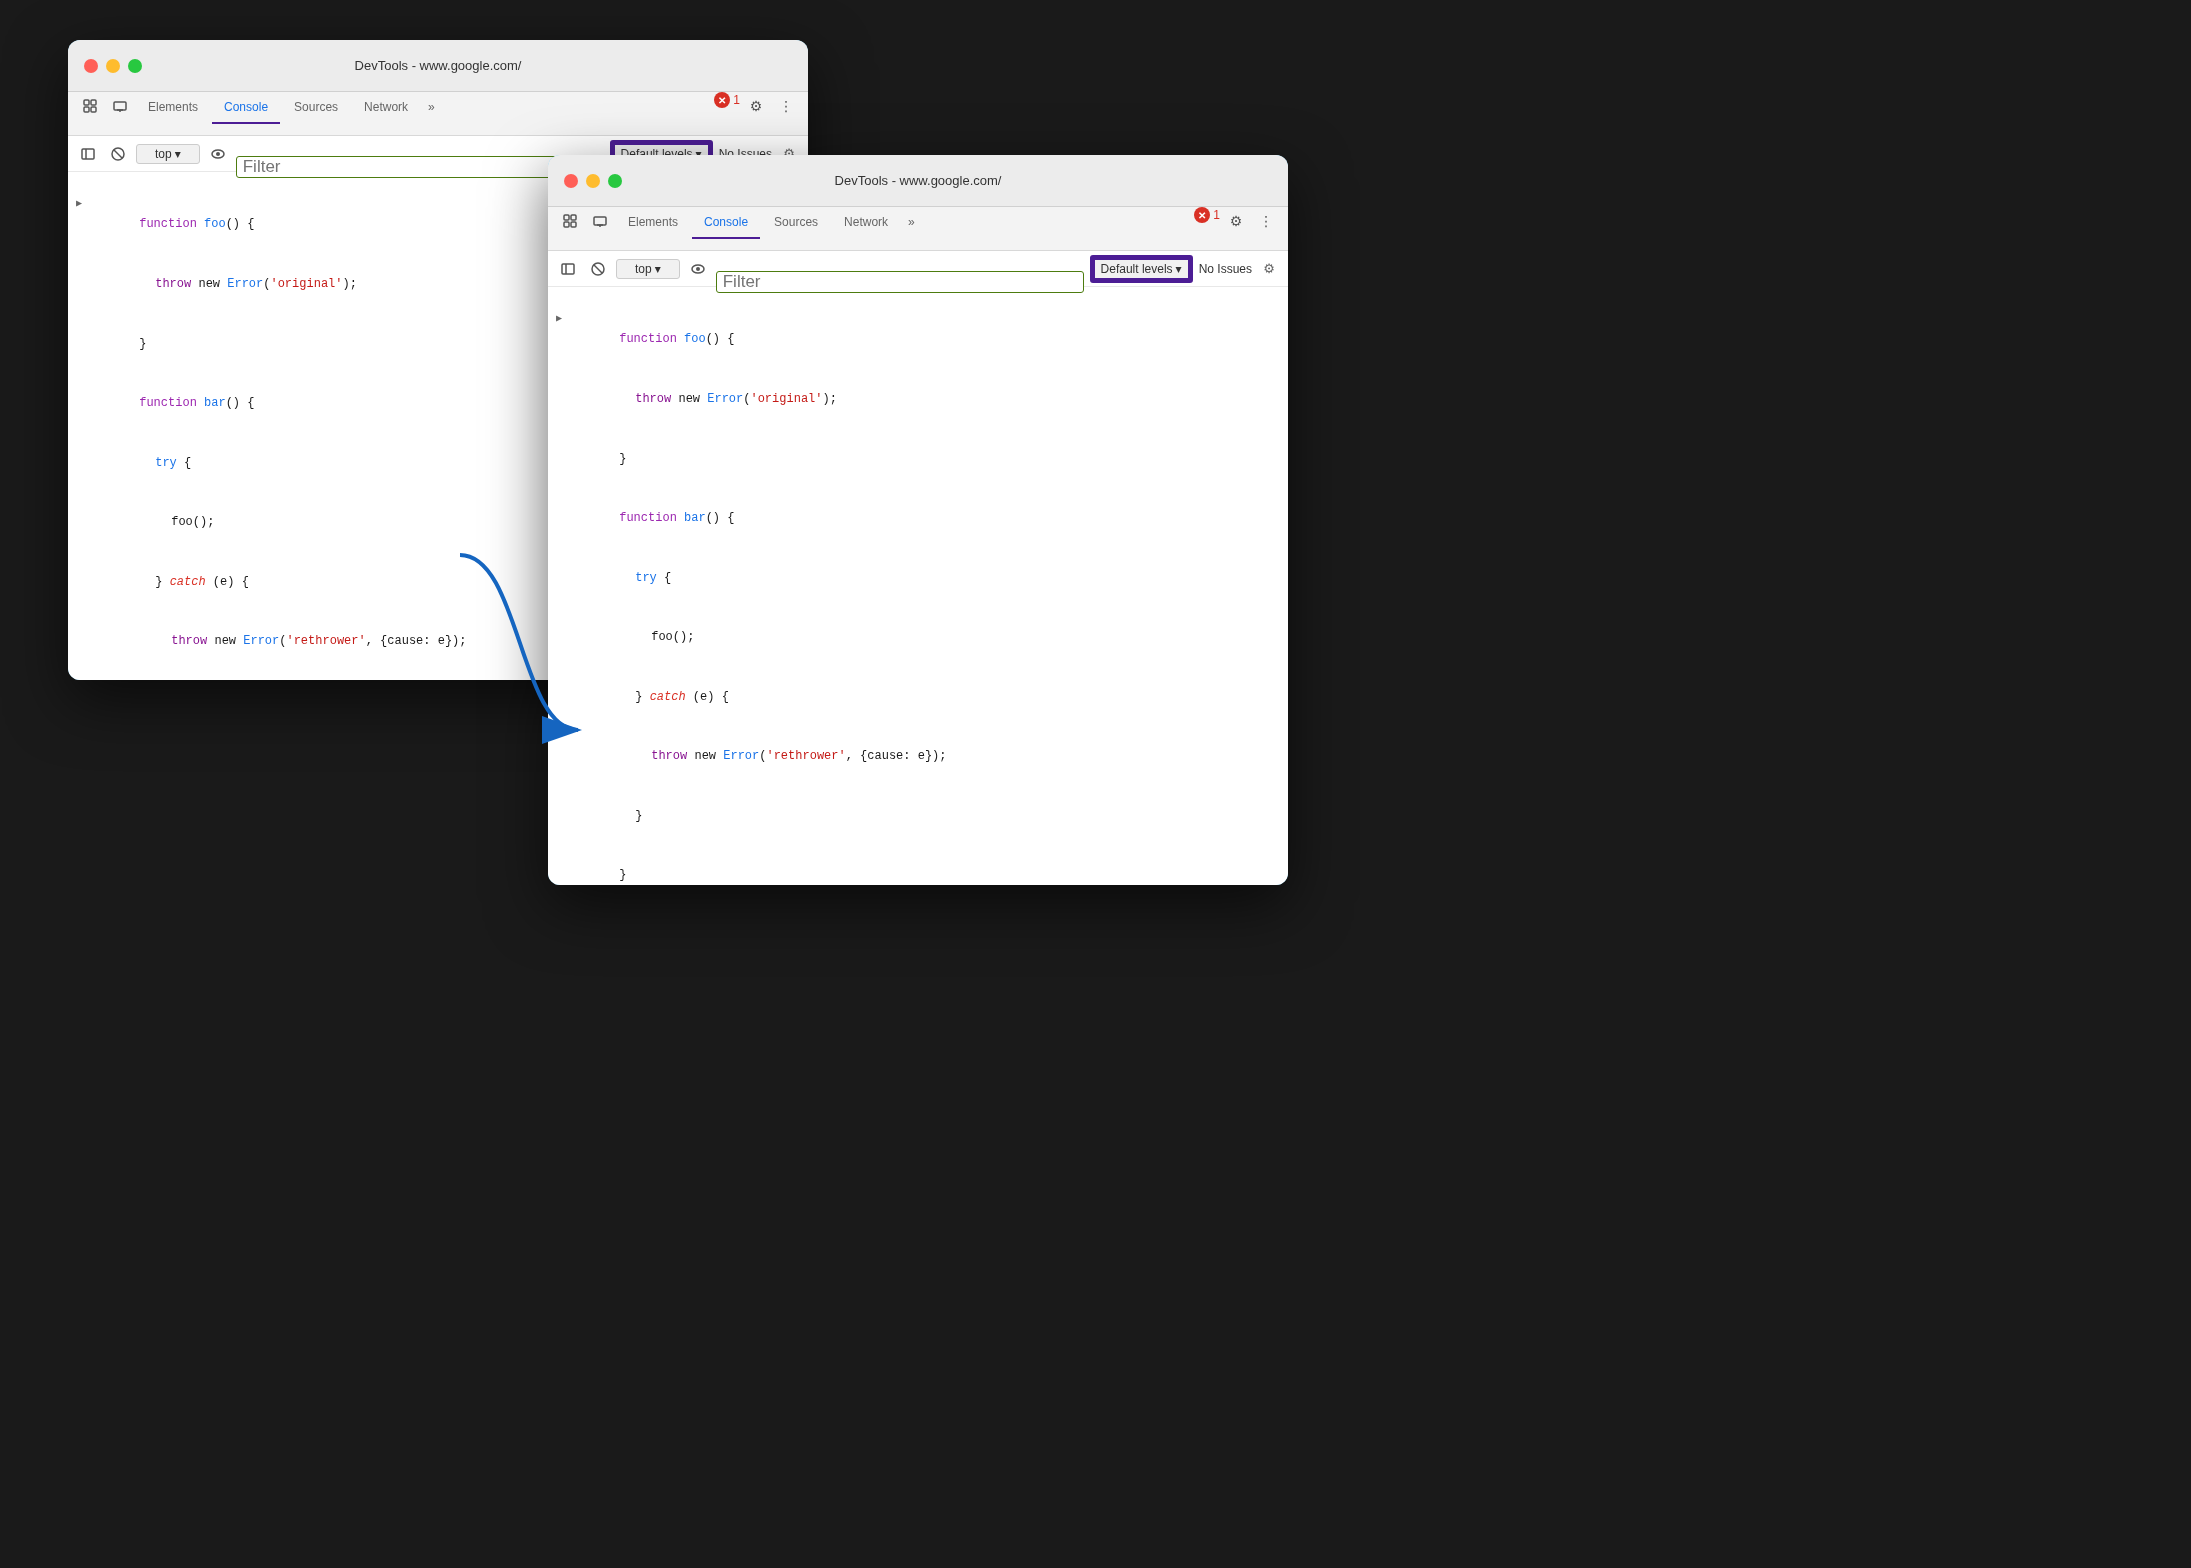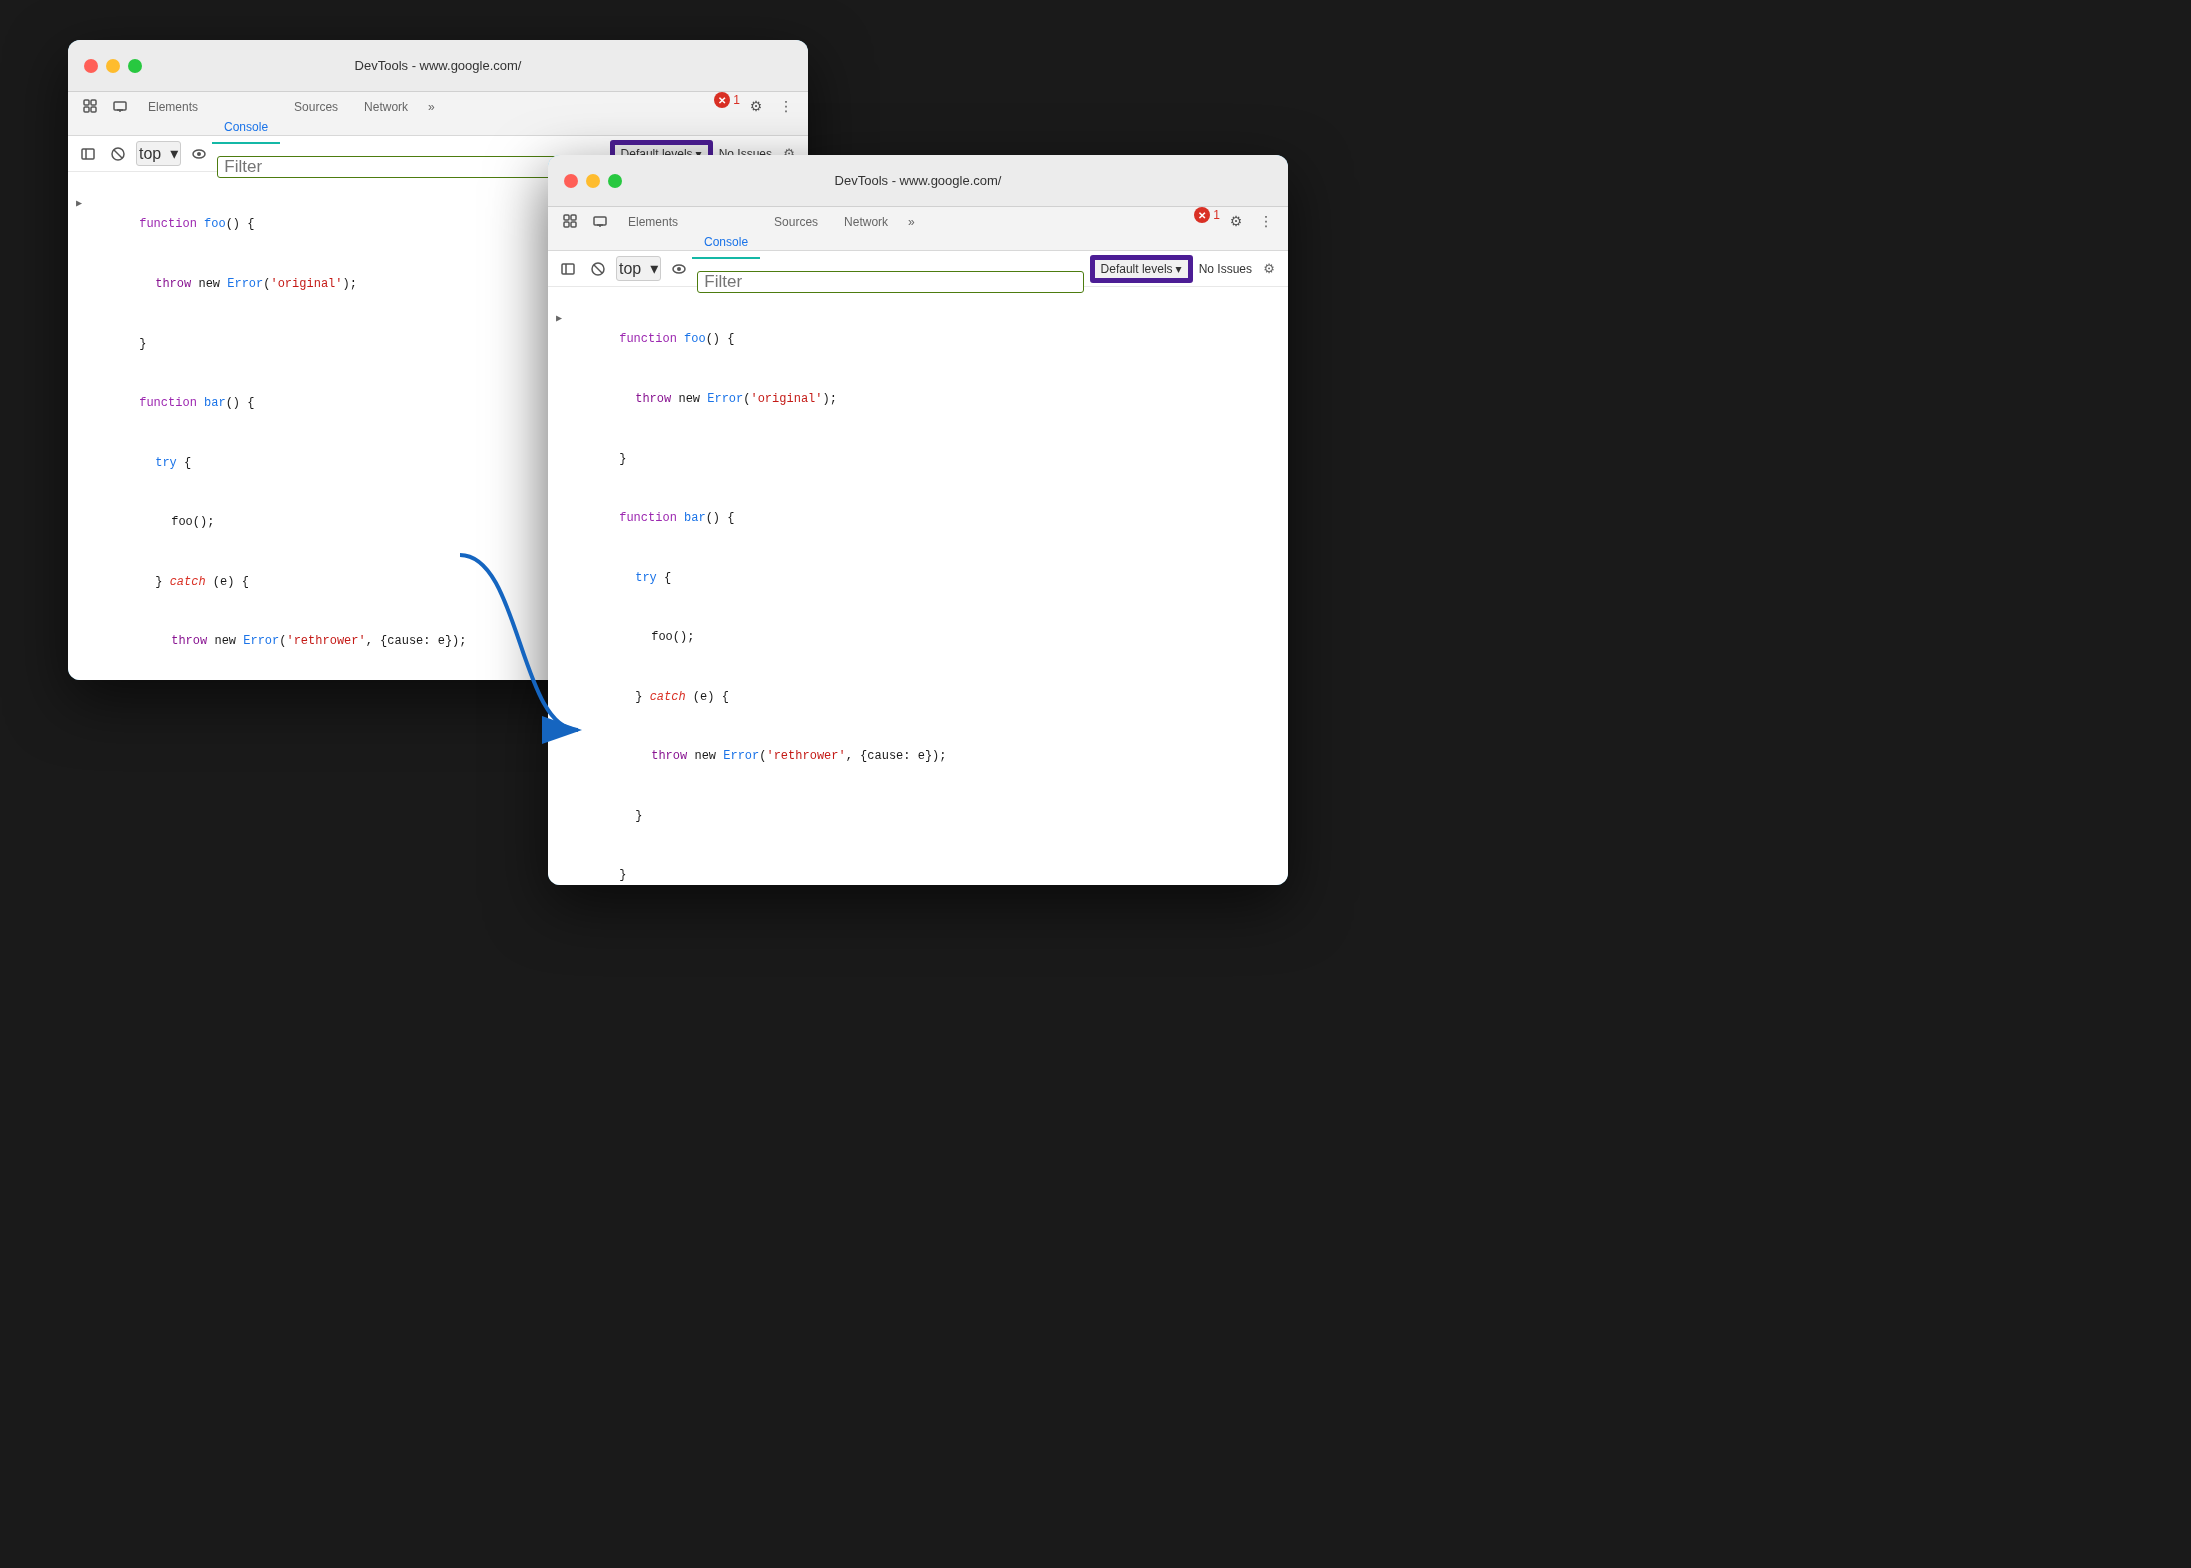--- a/index.html
+++ b/index.html
@@ -100,23 +100,22 @@
       padding: 8px 12px;
       font-size: 12px;
       color: #666;
       cursor: pointer;
       border-bottom: 2px solid transparent;
       white-space: nowrap;
     }
 
     .tab.active {
       color: #1a73e8;
-      border-bottom: 2px solid #14b8a6;
+      border-bottom: 2px solid #4c1d95;
       font-weight: 500;
-      margin-top: 20px;
     }
 
     .tab-more {
       padding: 8px 6px;
       font-size: 12px;
       color: #666;
       cursor: pointer;
     }
 
     
@@ -163,26 +162,26 @@
       justify-content: center;
       border-radius: 3px;
       font-size: 13px;
       color: #555;
       cursor: pointer;
     }
 
     .top-selector {
       display: flex;
       align-items: center;
-      gap: 9px;
+      gap: 3px;
       background: #f1f1f1;
       border: 1px solid #ccc;
       border-radius: 3px;
-      padding: 2px 2px;
-      font-size: 16px;
+      padding: 2px 18px;
+      font-size: 12px;
       color: #333;
       cursor: pointer;
     }
 
     .filter-input {
       flex: 1;
       height: 22px;
       border: 1px solid #4d7c0f;
       border-radius: 3px;
       padding: 0 6px;

